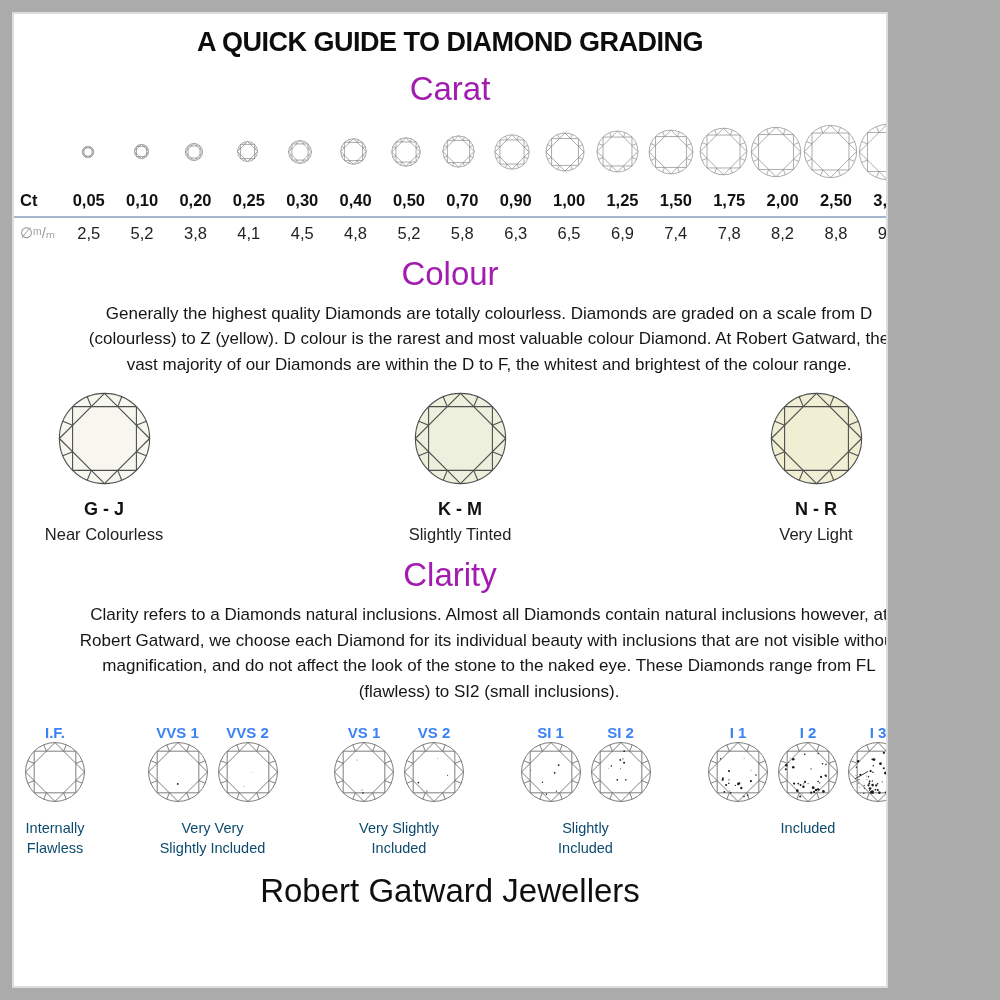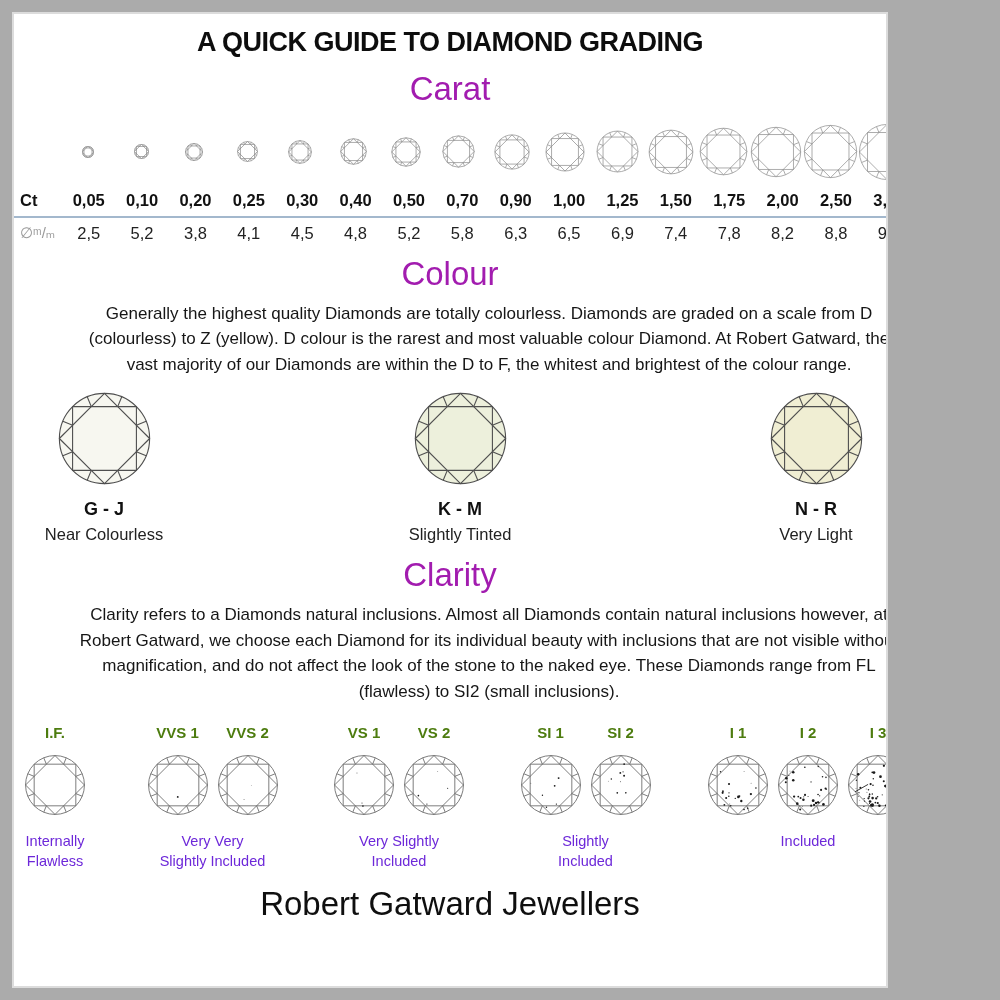--- a/index.html
+++ b/index.html
@@ -38,22 +38,22 @@
   
   .colour-row{width:892px;margin:14px auto 0 auto;display:flex;justify-content:space-between;}
   .col-item{width:180px;text-align:center;}
   .col-range{font-weight:700;font-size:18px;color:#111;margin-top:9px;}
   .col-name{font-size:16.5px;color:#222;margin-top:5px;}
   
   .clarity-row{width:900px;margin:20px auto 0 auto;display:flex;justify-content:space-between;align-items:flex-start;}
   .cl-group{text-align:center;}
   .cl-cells{display:flex;gap:6px;justify-content:center;}
   .cl-cell{width:64px;}
-  .cl-label{font-weight:700;font-size:15px;color:#4d7c0f;margin-bottom:13px;white-space:nowrap;}
-  .cl-sub{font-size:14.5px;color:#6d28d9;margin-top:12px;line-height:1.35;white-space:pre-line;}
+  .cl-label{font-weight:700;font-size:15px;color:#3b82f6;margin-bottom:0;white-space:nowrap;}
+  .cl-sub{font-size:14.5px;color:#0c4a6e;margin-top:12px;line-height:1.35;white-space:pre-line;}
   .dwrap{display:inline-block;line-height:0;}
   .footer-brand{
     text-align:center;font-size:33px;font-weight:400;color:#0f0f0f;margin-top:14px;
   }
 </style>
 </head>
 <body>
 
 <div class="frame" style="background: rgb(171, 171, 171);">
   <div class="content" style="border-color: rgb(220, 220, 220);">

